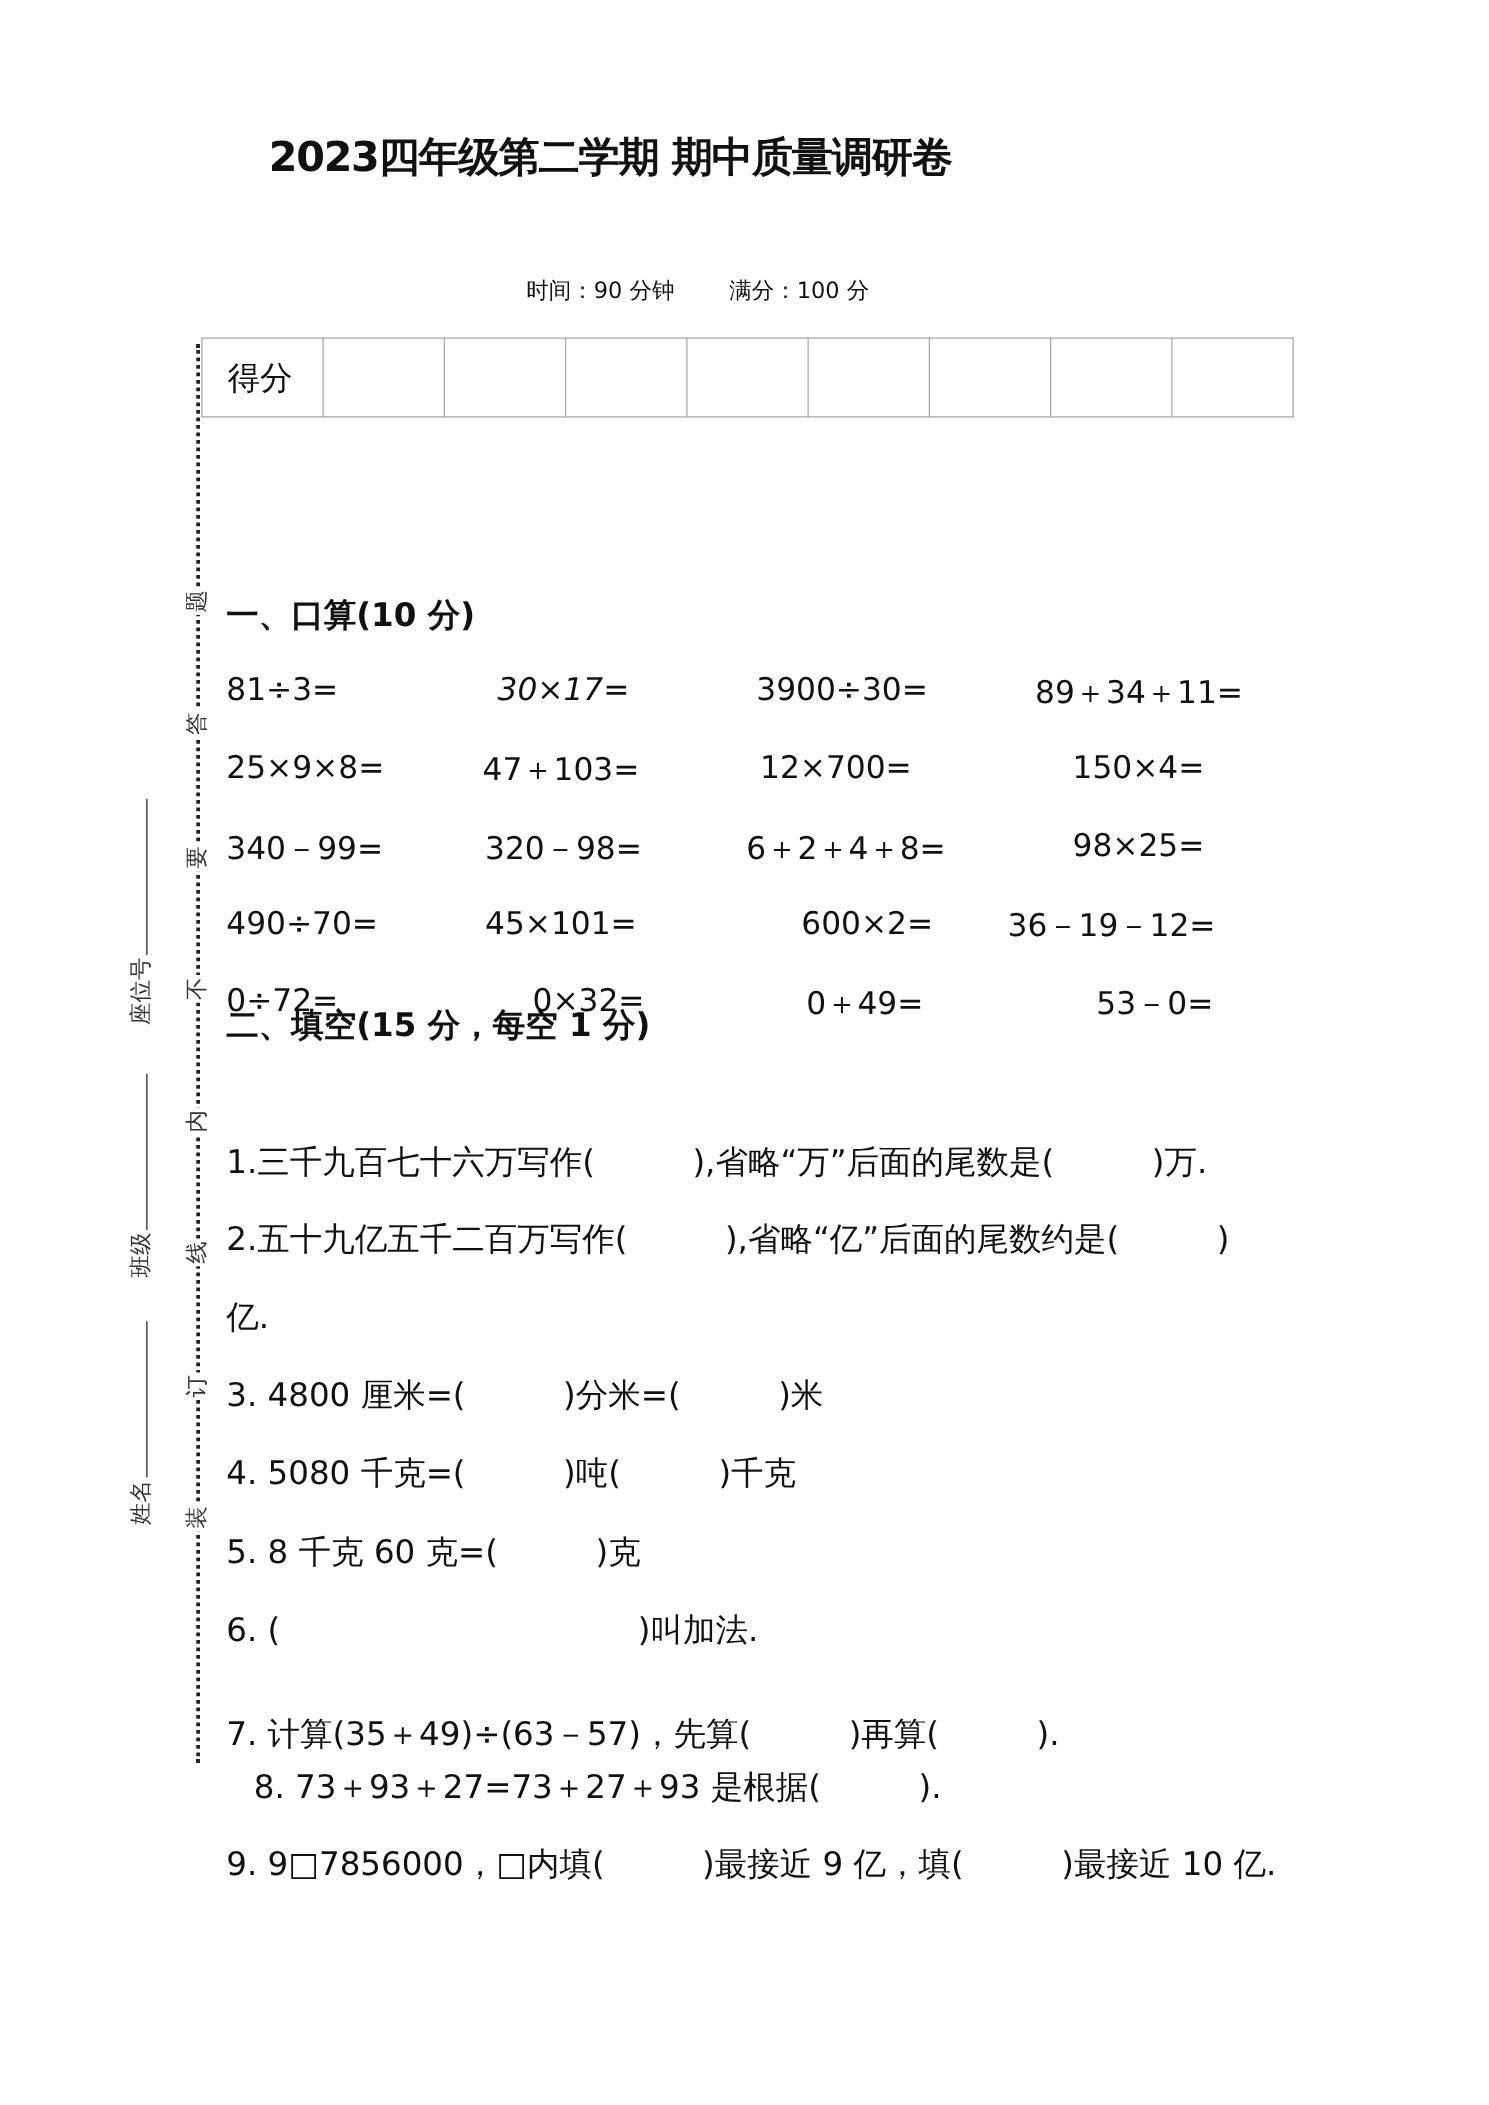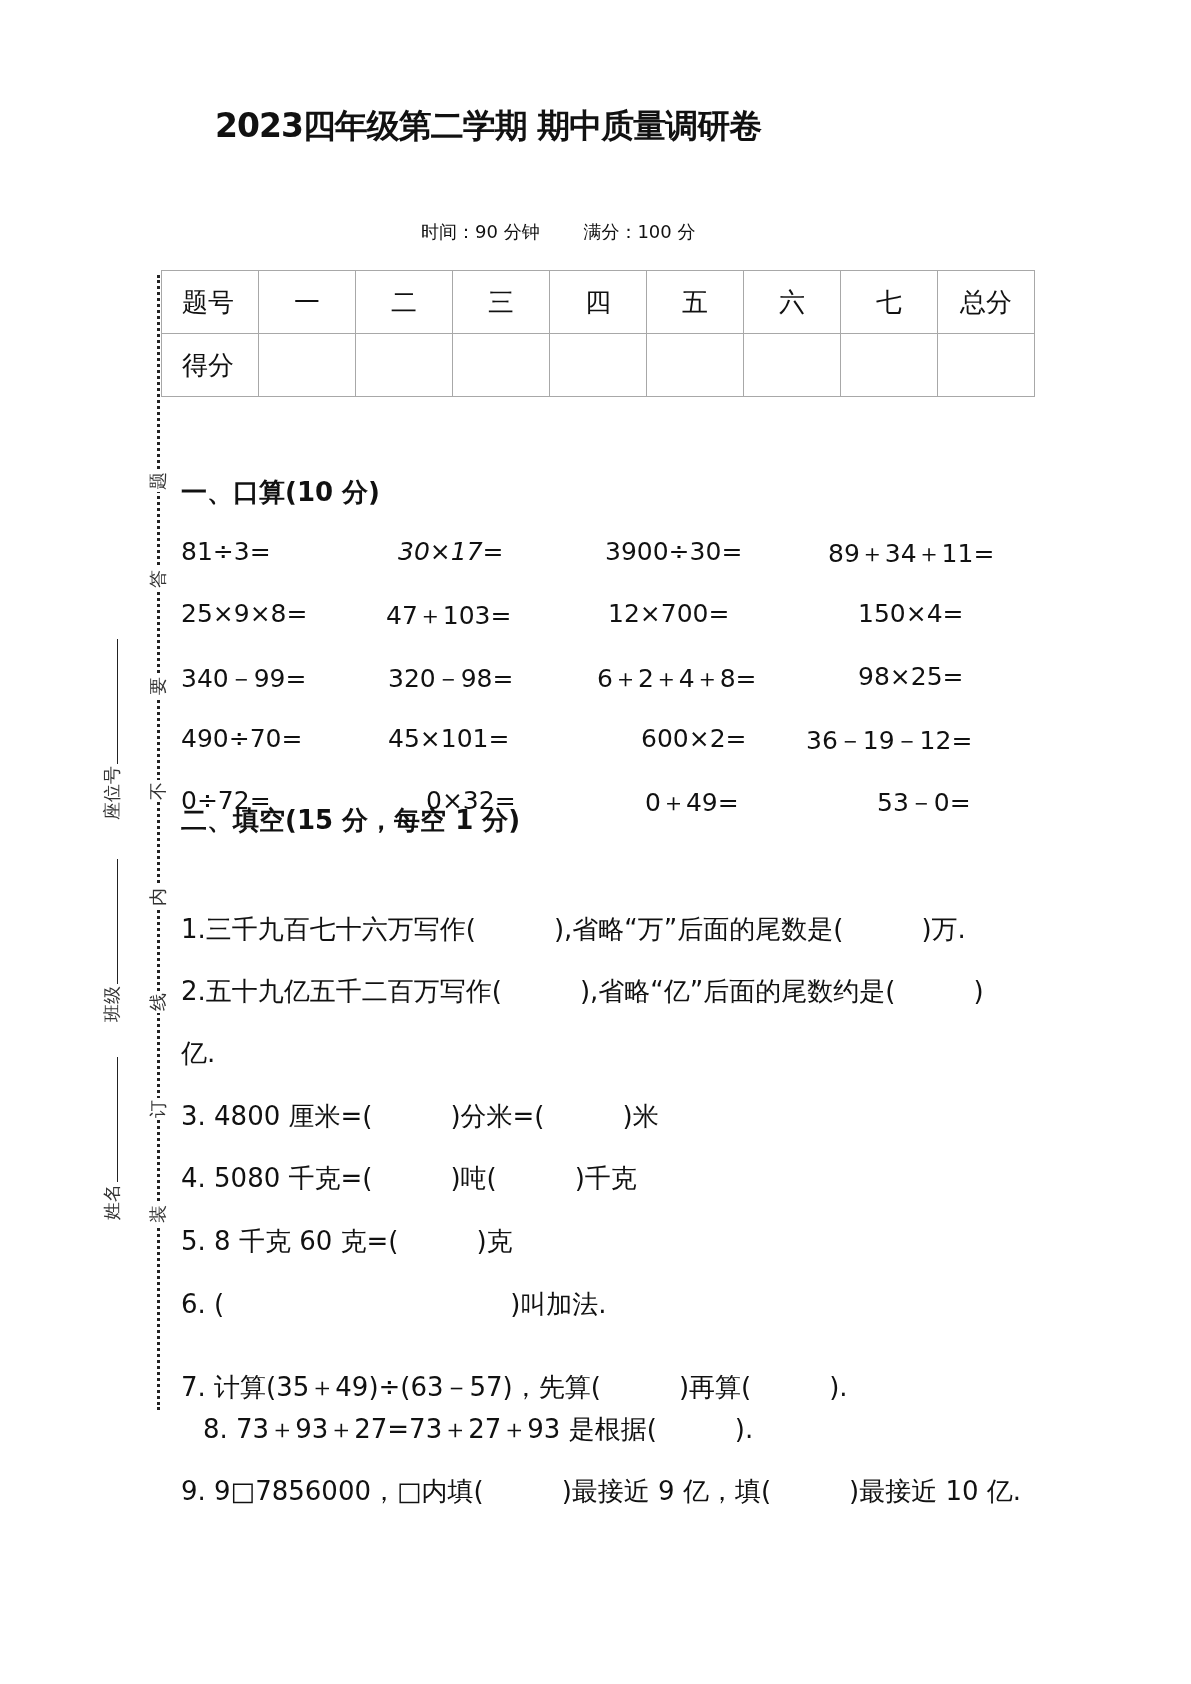--- a/index.html
+++ b/index.html
@@ -30,31 +30,20 @@
 
 <div class="abs title">2023四年级第二学期 期中质量调研卷</div>
 
 <div class="abs subtitle">
   <span>时间：90 分钟</span>
   <span>满分：100 分</span>
 </div>
 
 <table class="score">
   <tbody>
-      <tr>
-    <td class="first">题号</td>
-    <td>一</td>
-    <td>二</td>
-    <td>三</td>
-    <td>四</td>
-    <td>五</td>
-    <td>六</td>
-    <td>七</td>
-    <td>总分</td>
-  </tr>
   <tr>
     <td class="first">得分</td>
     <td></td>
     <td></td>
     <td></td>
     <td></td>
     <td></td>
     <td></td>
     <td></td>
     <td></td>

